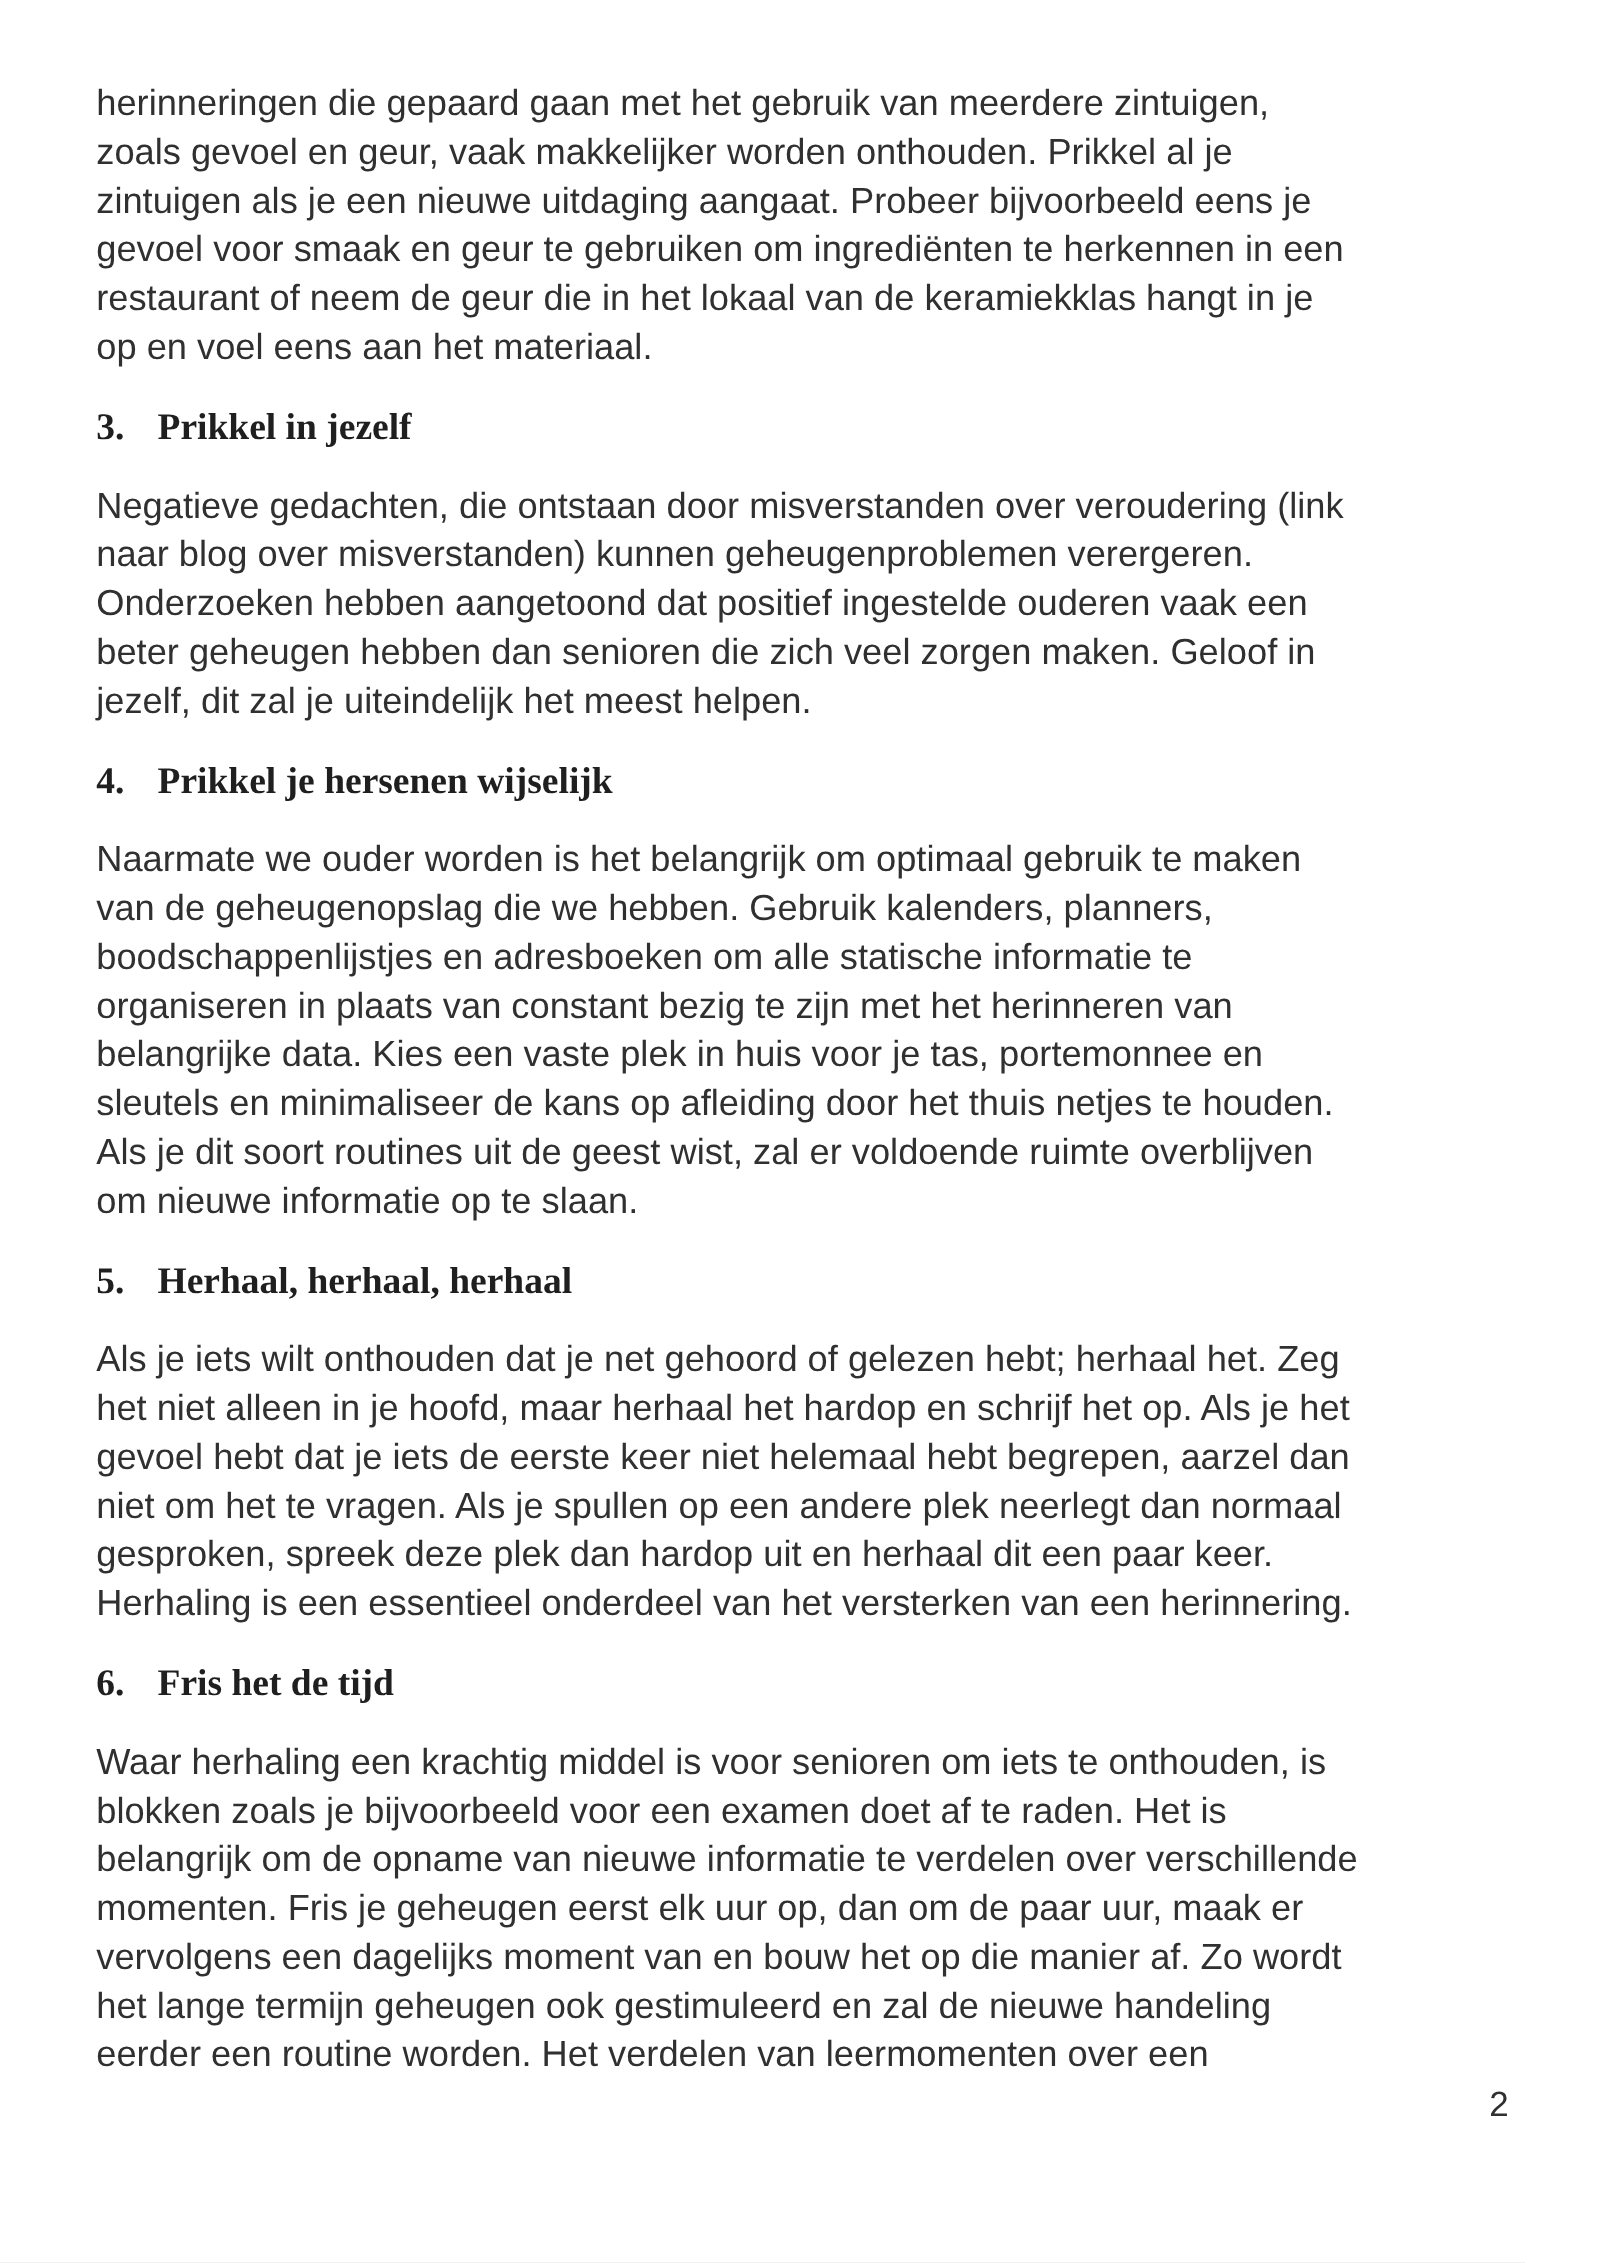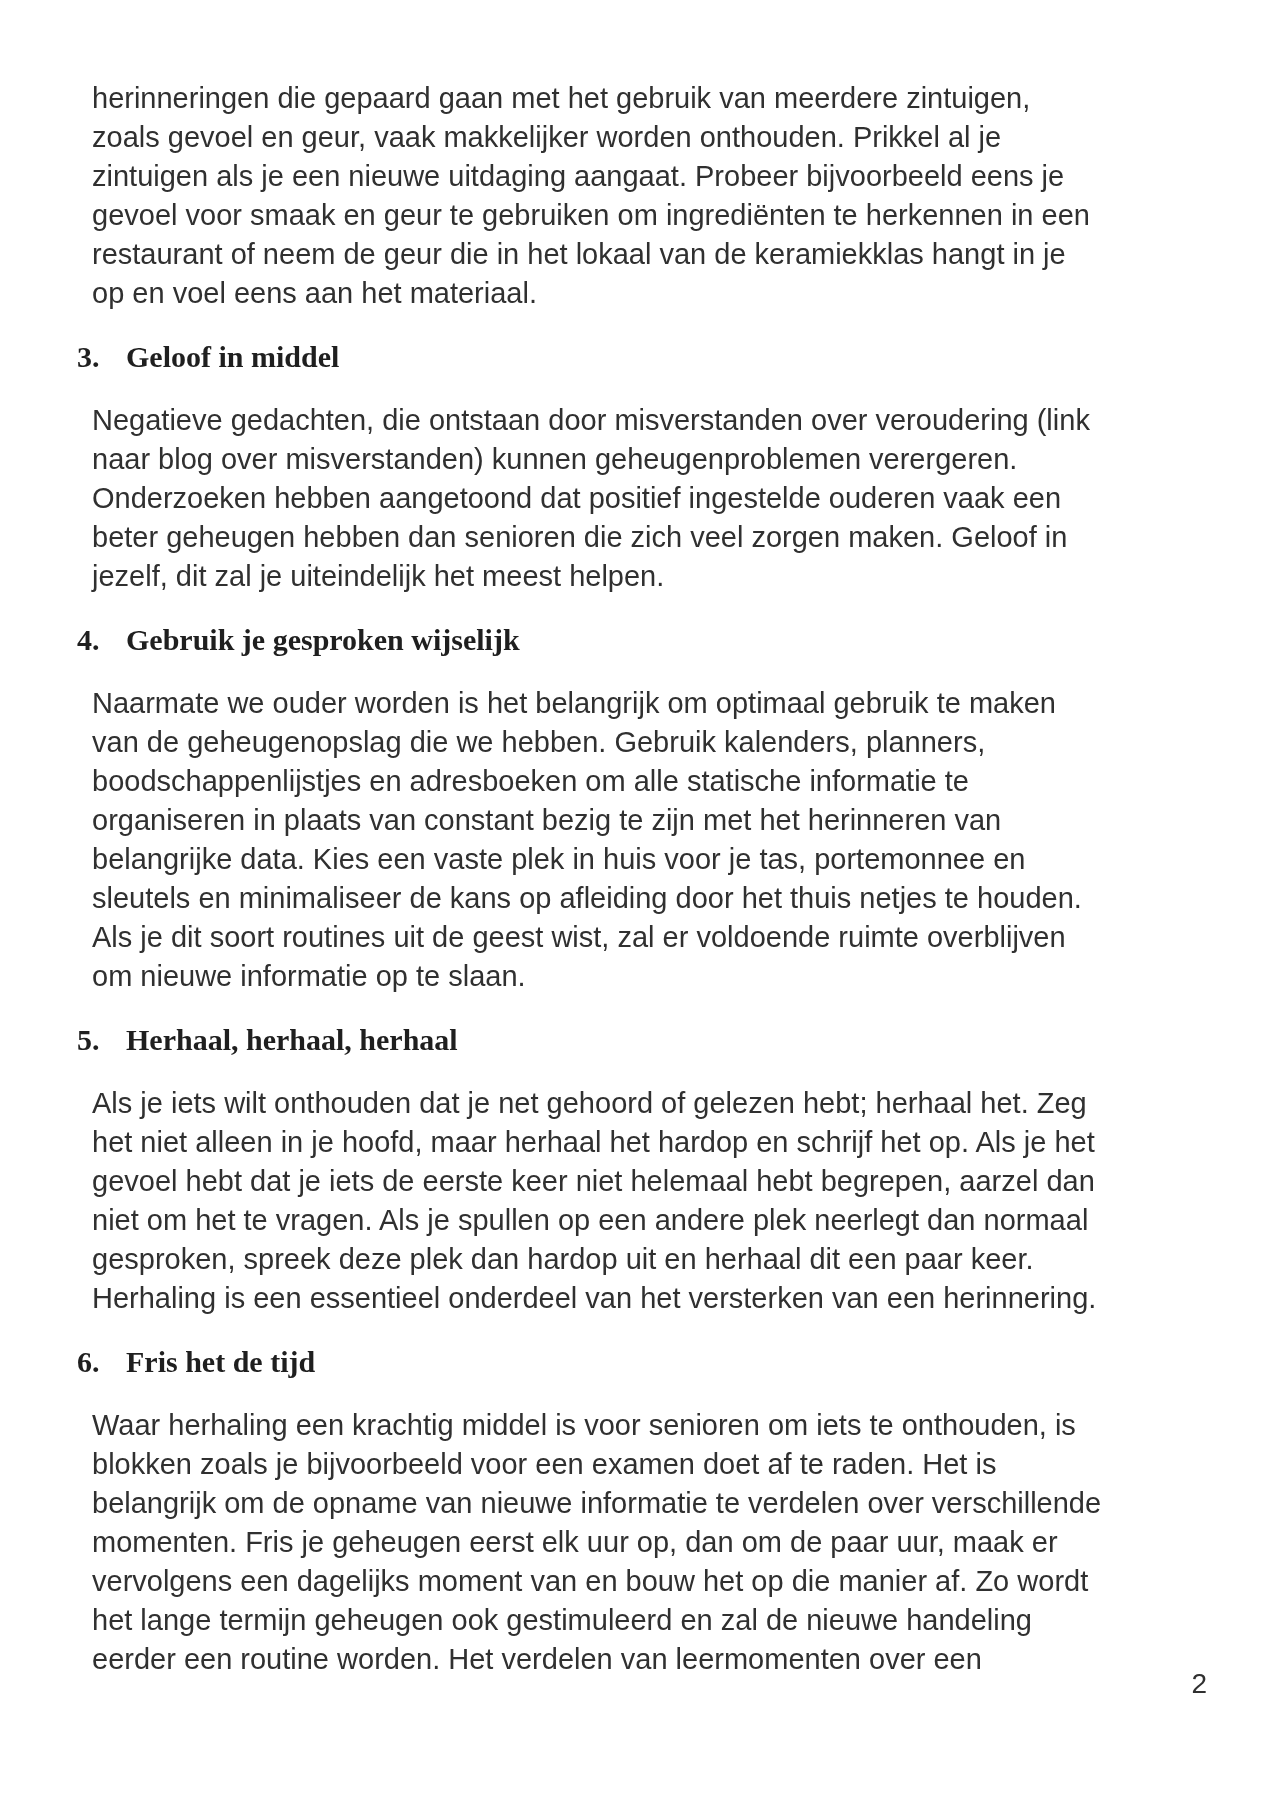--- a/index.html
+++ b/index.html
@@ -16,21 +16,21 @@
     overflow: hidden;
     font-family: "Liberation Sans", sans-serif;
   }
   .content {
     position: absolute;
     left: 77px;
     top: 64px;
     right: 68px;
   }
   .body-par {
-    margin: 15px;
+    margin: 0;
     font-size: 29px;
     line-height: 39px;
     color: var(--body_text);
     white-space: pre-line;
   }
   .heading {
     display: flex;
     align-items: baseline;
     margin: 24px 0;
     font-family: "Liberation Serif", serif;
@@ -60,31 +60,31 @@
 
     <p class="body-par">herinneringen die gepaard gaan met het gebruik van meerdere zintuigen,
 zoals gevoel en geur, vaak makkelijker worden onthouden. Prikkel al je
 zintuigen als je een nieuwe uitdaging aangaat. Probeer bijvoorbeeld eens je
 gevoel voor smaak en geur te gebruiken om ingrediënten te herkennen in een
 restaurant of neem de geur die in het lokaal van de keramiekklas hangt in je
 op en voel eens aan het materiaal.</p>
 
     <h2 class="heading">
       <span class="h-num">3.</span>
-      <span class="h-title">Geloof in middel</span>
+      <span class="h-title">Prikkel in jezelf</span>
     </h2>
     <p class="body-par">Negatieve gedachten, die ontstaan door misverstanden over veroudering (link
 naar blog over misverstanden) kunnen geheugenproblemen verergeren.
 Onderzoeken hebben aangetoond dat positief ingestelde ouderen vaak een
 beter geheugen hebben dan senioren die zich veel zorgen maken. Geloof in
 jezelf, dit zal je uiteindelijk het meest helpen.</p>
 
     <h2 class="heading">
       <span class="h-num">4.</span>
-      <span class="h-title">Gebruik je gesproken wijselijk</span>
+      <span class="h-title">Prikkel je hersenen wijselijk</span>
     </h2>
     <p class="body-par">Naarmate we ouder worden is het belangrijk om optimaal gebruik te maken
 van de geheugenopslag die we hebben. Gebruik kalenders, planners,
 boodschappenlijstjes en adresboeken om alle statische informatie te
 organiseren in plaats van constant bezig te zijn met het herinneren van
 belangrijke data. Kies een vaste plek in huis voor je tas, portemonnee en
 sleutels en minimaliseer de kans op afleiding door het thuis netjes te houden.
 Als je dit soort routines uit de geest wist, zal er voldoende ruimte overblijven
 om nieuwe informatie op te slaan.</p>
 

